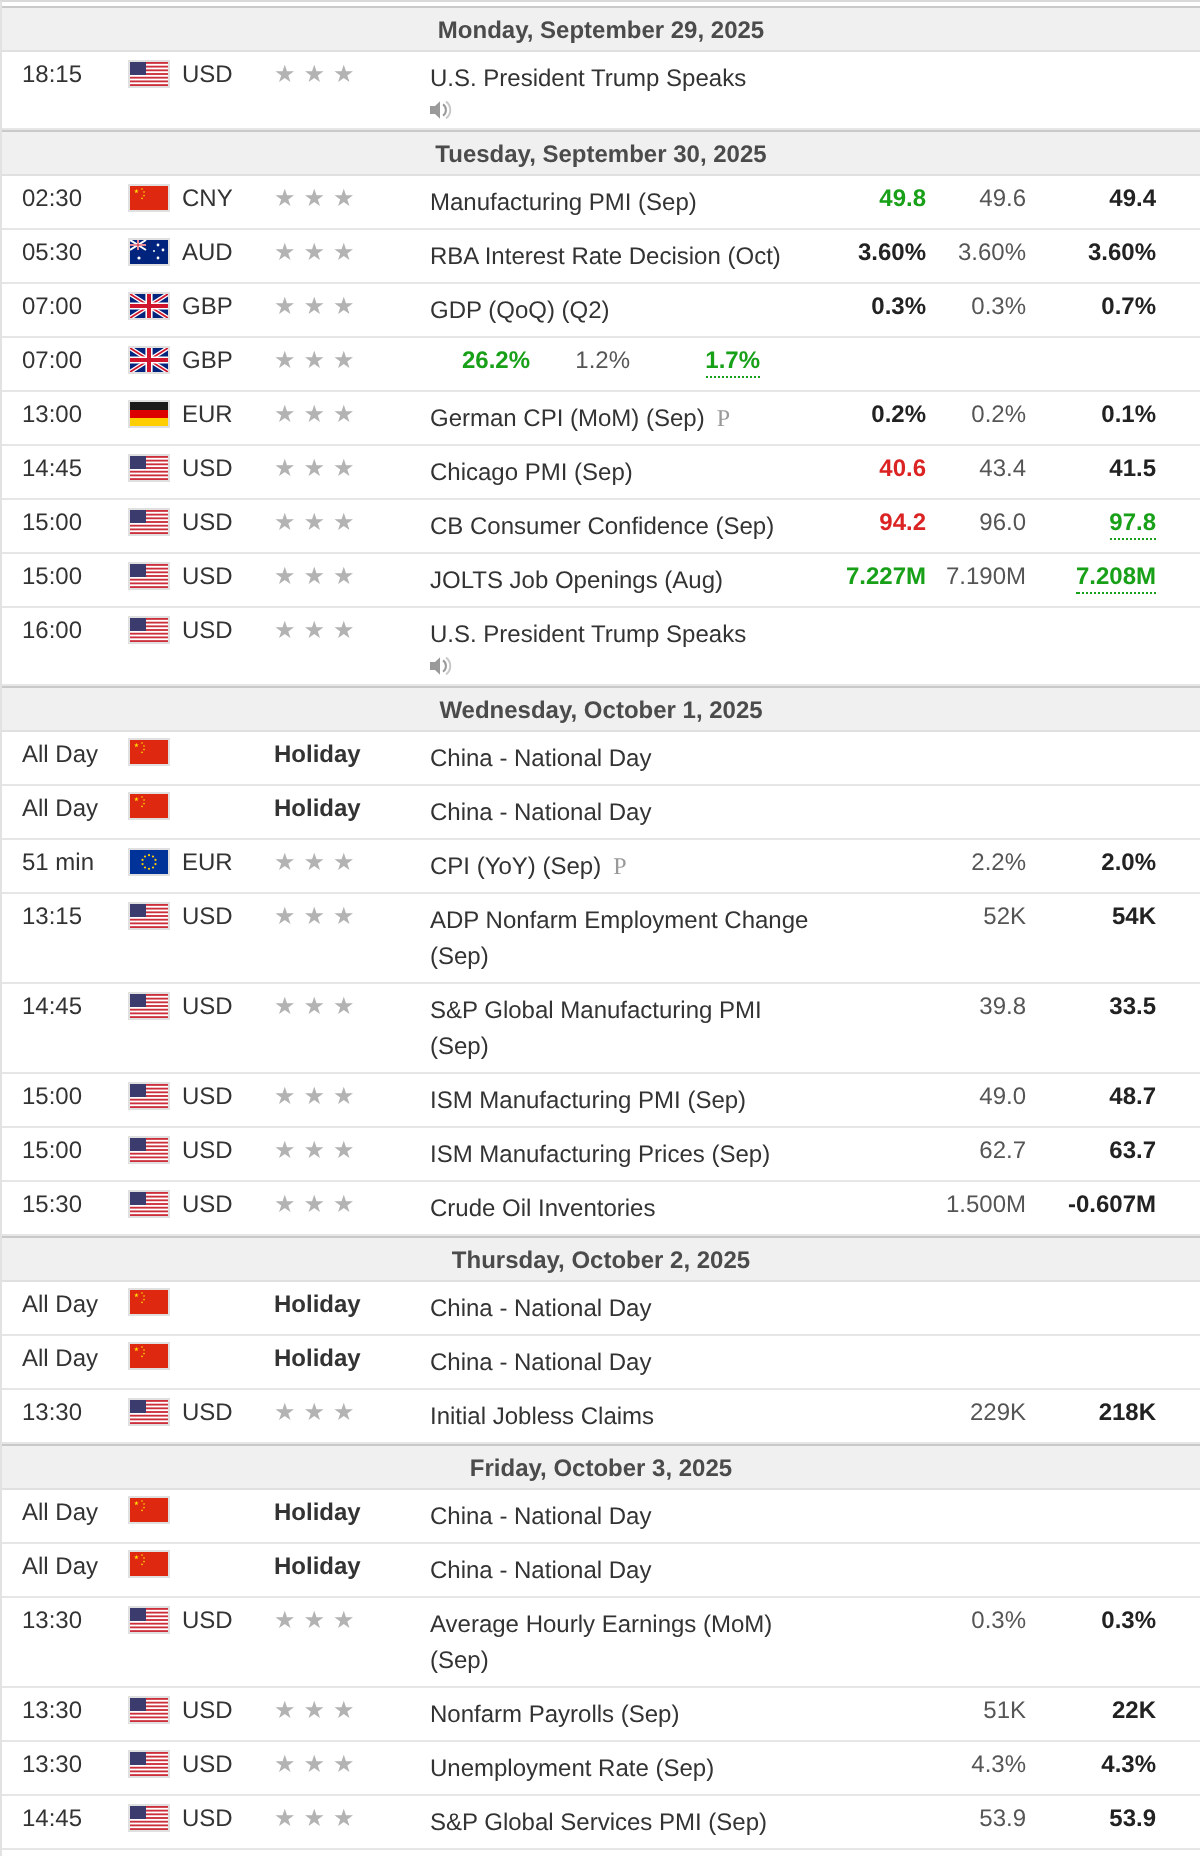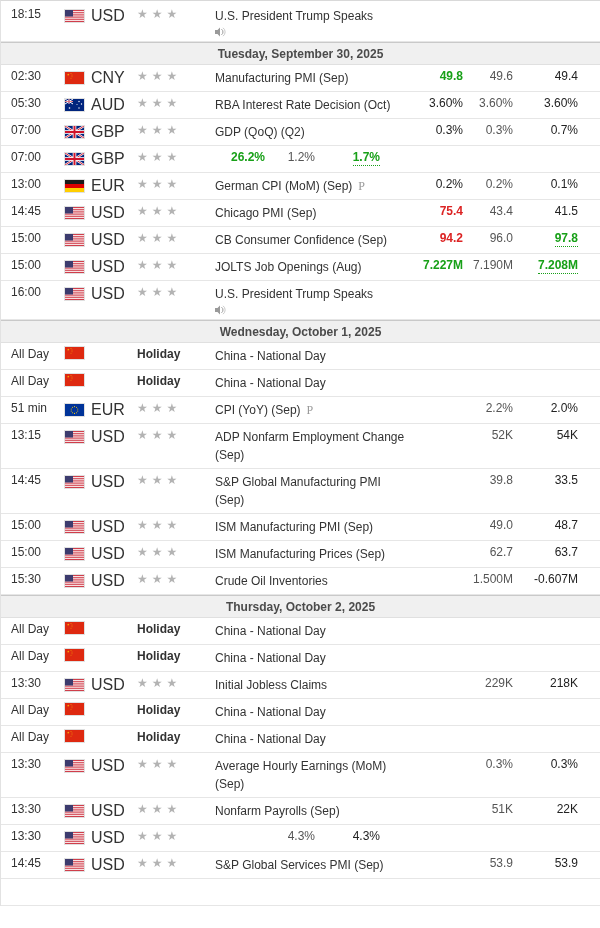--- a/index.html
+++ b/index.html
@@ -13,41 +13,42 @@
   }
   .row {
     display:flex; align-items:flex-start; border-bottom:1px solid #e6e6e6;
     padding:4px 22px 4px 0; min-height:27px; background:#fff;
   }
   .c-time { width:64px; padding-left:10px; font-size:12px; color:#333; flex:none; }
   .c-country { width:72px; flex:none; display:flex; align-items:center; }
   .flag { display:inline-block; width:19px; height:12px; line-height:0;
           box-shadow:0 0 0 1px rgba(0,0,0,0.12); margin-right:7px; flex:none; }
   .flag svg { display:block; }
-  .ccy { font-size:16px; color:#333; }
+  .ccy { font-size:12px; color:#333; }
   .c-imp { width:78px; flex:none; font-size:12px; }
   .stars { color:#b3b3b3; font-size:12px; letter-spacing:4px; }
   .holiday { font-weight:bold; color:#333; }
   .c-event { flex:1; min-width:0; font-size:12px; color:#333; line-height:18px; }
   .c-event .title { max-width:199px; display:block; cursor:pointer; }
   .prelim { font-family:"Liberation Serif", serif; color:#999; font-size:12px; margin-left:6px; }
   .speaker { margin-top:2px; line-height:0; }
   .num { font-size:12px; text-align:right; flex:none; color:#555; }
   .c-actual { width:50px; }
   .c-forecast { width:50px; }
   .c-prev { width:65px; }
-  .t-bold { font-weight:normal; color:#222; }
+  .t-bold { font-weight:bold; color:#222; }
   .t-green { font-weight:bold; color:#18a018; }
   .t-red { font-weight:bold; color:#dc2323; }
   .revised { border-bottom:1px dotted #18a018; padding-bottom:1px; }
 </style>
 </head>
 <body>
 
 <div class="cal" id="calendar">
+    <div class="day-header">Monday, September 29, 2025</div>
     <div class="row">
       <div class="c-time">18:15</div>
       <div class="c-country">
         <span class="flag">
           <svg width="19" height="12" viewBox="0 0 19 12" xmlns="http://www.w3.org/2000/svg">
             <rect width="19" height="12" fill="#fff"></rect>
             <g fill="#cc2e3c">
               <rect y="0" width="19" height="0.92"></rect>
               <rect y="1.85" width="19" height="0.92"></rect>
               <rect y="3.7" width="19" height="0.92"></rect>
@@ -235,21 +236,21 @@
             </g>
             <rect width="8" height="6.5" fill="#3c3b6e"></rect>
           </svg>
         </span>
         <span class="ccy">USD</span>
       </div>
       <div class="c-imp"><span class="stars">★★★</span></div>
       <div class="c-event">
         <span class="title">Chicago PMI (Sep)</span>
       </div>
-      <div class="num c-actual"><span class="t-red">75.4</span></div>
+      <div class="num c-actual"><span class="t-red">40.6</span></div>
       <div class="num c-forecast">43.4</div>
       <div class="num c-prev"><span class="t-bold">41.5</span></div>
     </div>
     <div class="row">
       <div class="c-time">15:00</div>
       <div class="c-country">
         <span class="flag">
           <svg width="19" height="12" viewBox="0 0 19 12" xmlns="http://www.w3.org/2000/svg">
             <rect width="19" height="12" fill="#fff"></rect>
             <g fill="#cc2e3c">
@@ -614,20 +615,21 @@
         <span class="ccy">USD</span>
       </div>
       <div class="c-imp"><span class="stars">★★★</span></div>
       <div class="c-event">
         <span class="title">Initial Jobless Claims</span>
       </div>
       <div class="num c-actual"></div>
       <div class="num c-forecast">229K</div>
       <div class="num c-prev"><span class="t-bold">218K</span></div>
     </div>
+    <div class="day-header">Friday, October 3, 2025</div>
     <div class="row">
       <div class="c-time">All Day</div>
       <div class="c-country">
         <span class="flag">
           <svg width="19" height="12" viewBox="0 0 19 12" xmlns="http://www.w3.org/2000/svg">
             <rect width="19" height="12" fill="#de2910"></rect>
             <polygon fill="#ffde00" points="3.2,1.4 3.9,3.6 2,2.25 4.4,2.25 2.5,3.6"></polygon>
             <circle cx="6" cy="1.5" r="0.4" fill="#ffde00"></circle>
             <circle cx="7" cy="3" r="0.4" fill="#ffde00"></circle>
             <circle cx="7" cy="4.8" r="0.4" fill="#ffde00"></circle>
@@ -735,20 +737,23 @@
               <rect y="7.38" width="19" height="0.92"></rect>
               <rect y="9.23" width="19" height="0.92"></rect>
               <rect y="11.08" width="19" height="0.92"></rect>
             </g>
             <rect width="8" height="6.5" fill="#3c3b6e"></rect>
           </svg>
         </span>
         <span class="ccy">USD</span>
       </div>
       <div class="c-imp"><span class="stars">★★★</span></div>
+      <div class="c-event">
+        <span class="title">Unemployment Rate (Sep)</span>
+      </div>
       <div class="num c-actual"></div>
       <div class="num c-forecast">4.3%</div>
       <div class="num c-prev"><span class="t-bold">4.3%</span></div>
     </div>
     <div class="row">
       <div class="c-time">14:45</div>
       <div class="c-country">
         <span class="flag">
           <svg width="19" height="12" viewBox="0 0 19 12" xmlns="http://www.w3.org/2000/svg">
             <rect width="19" height="12" fill="#fff"></rect>

